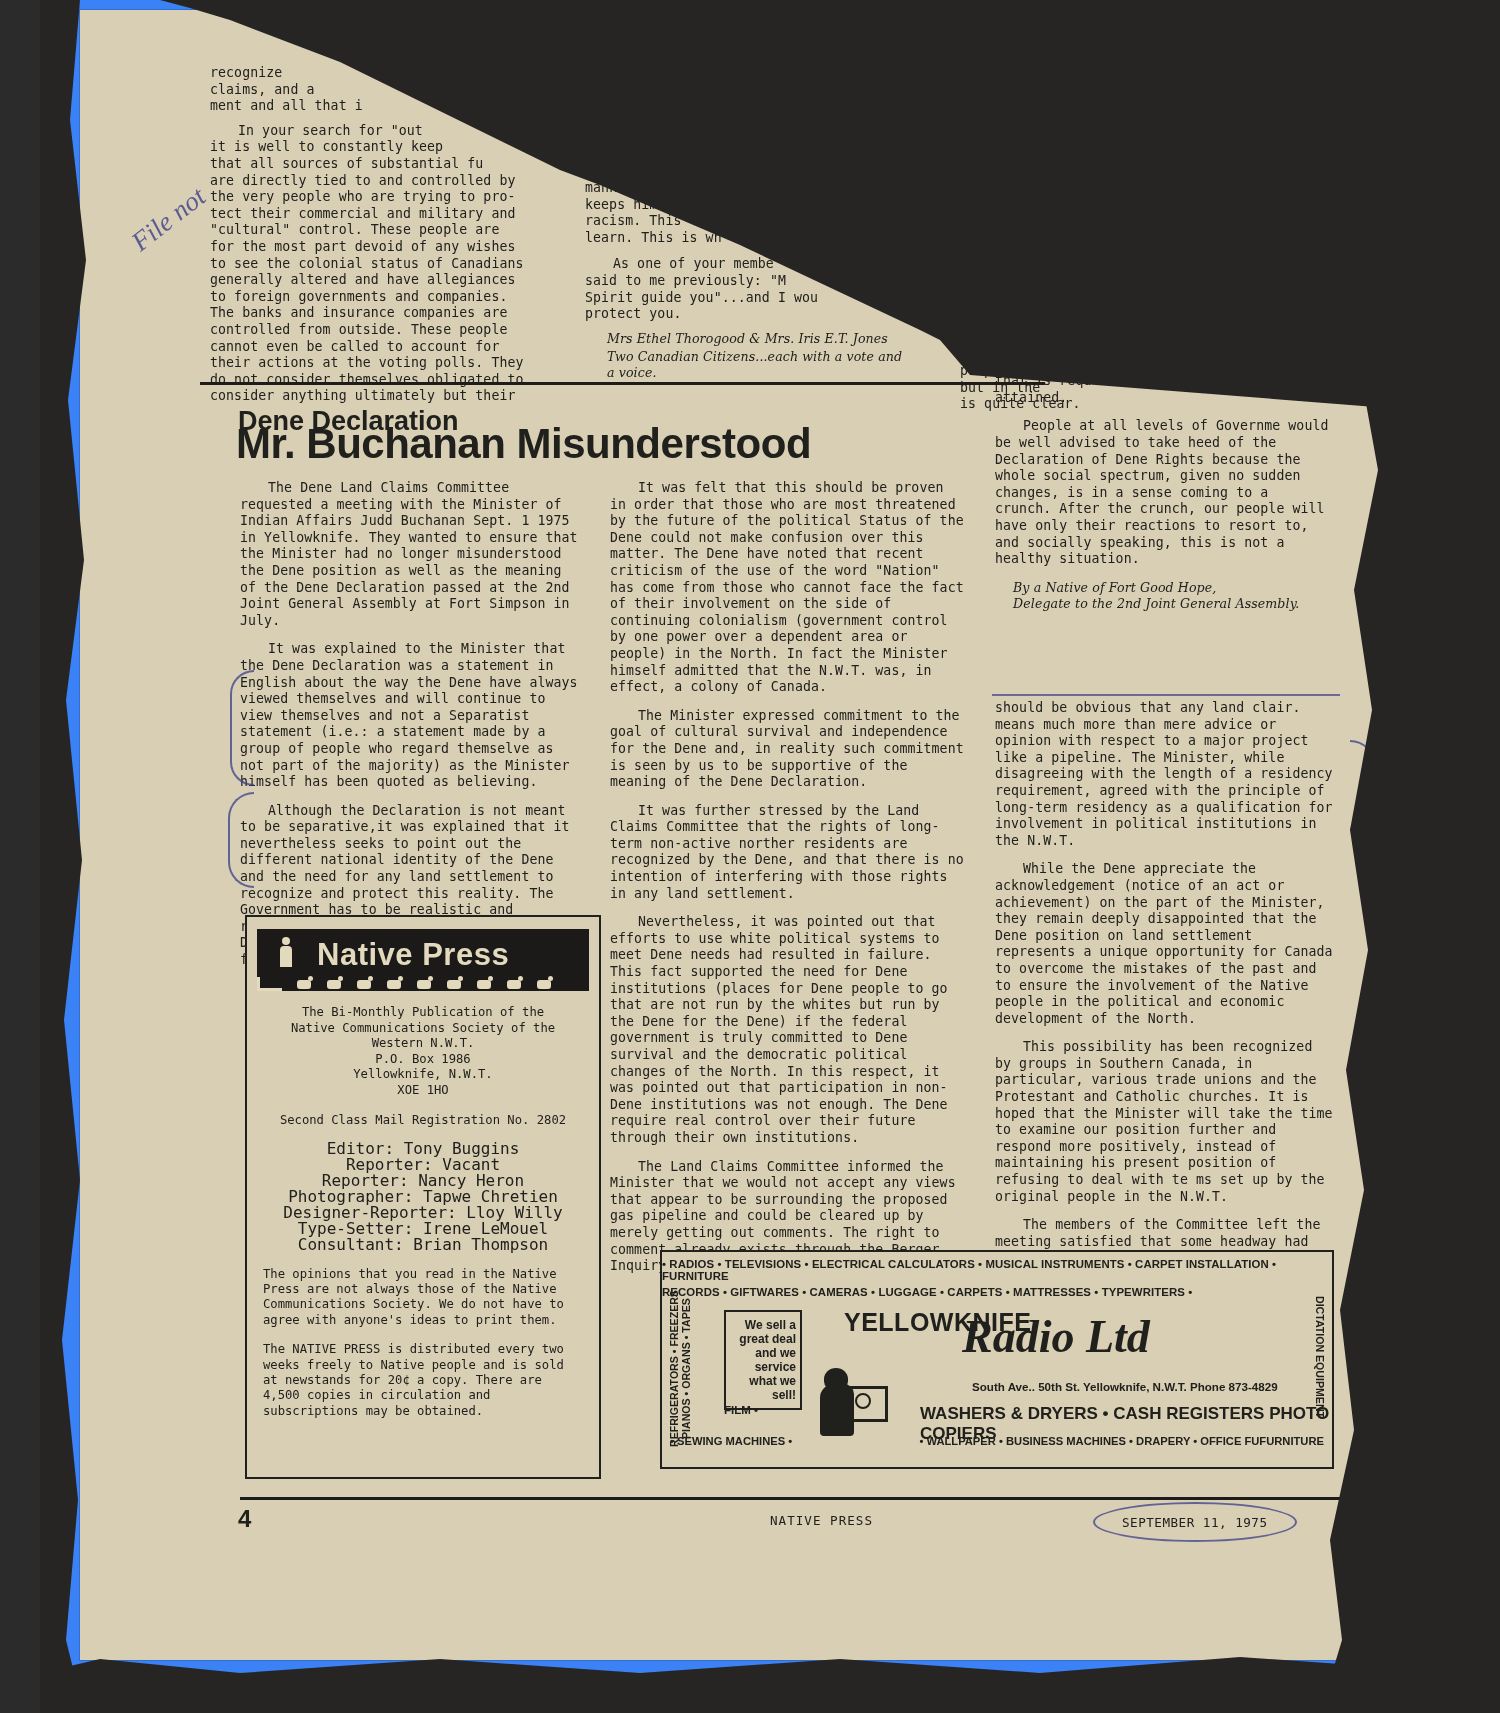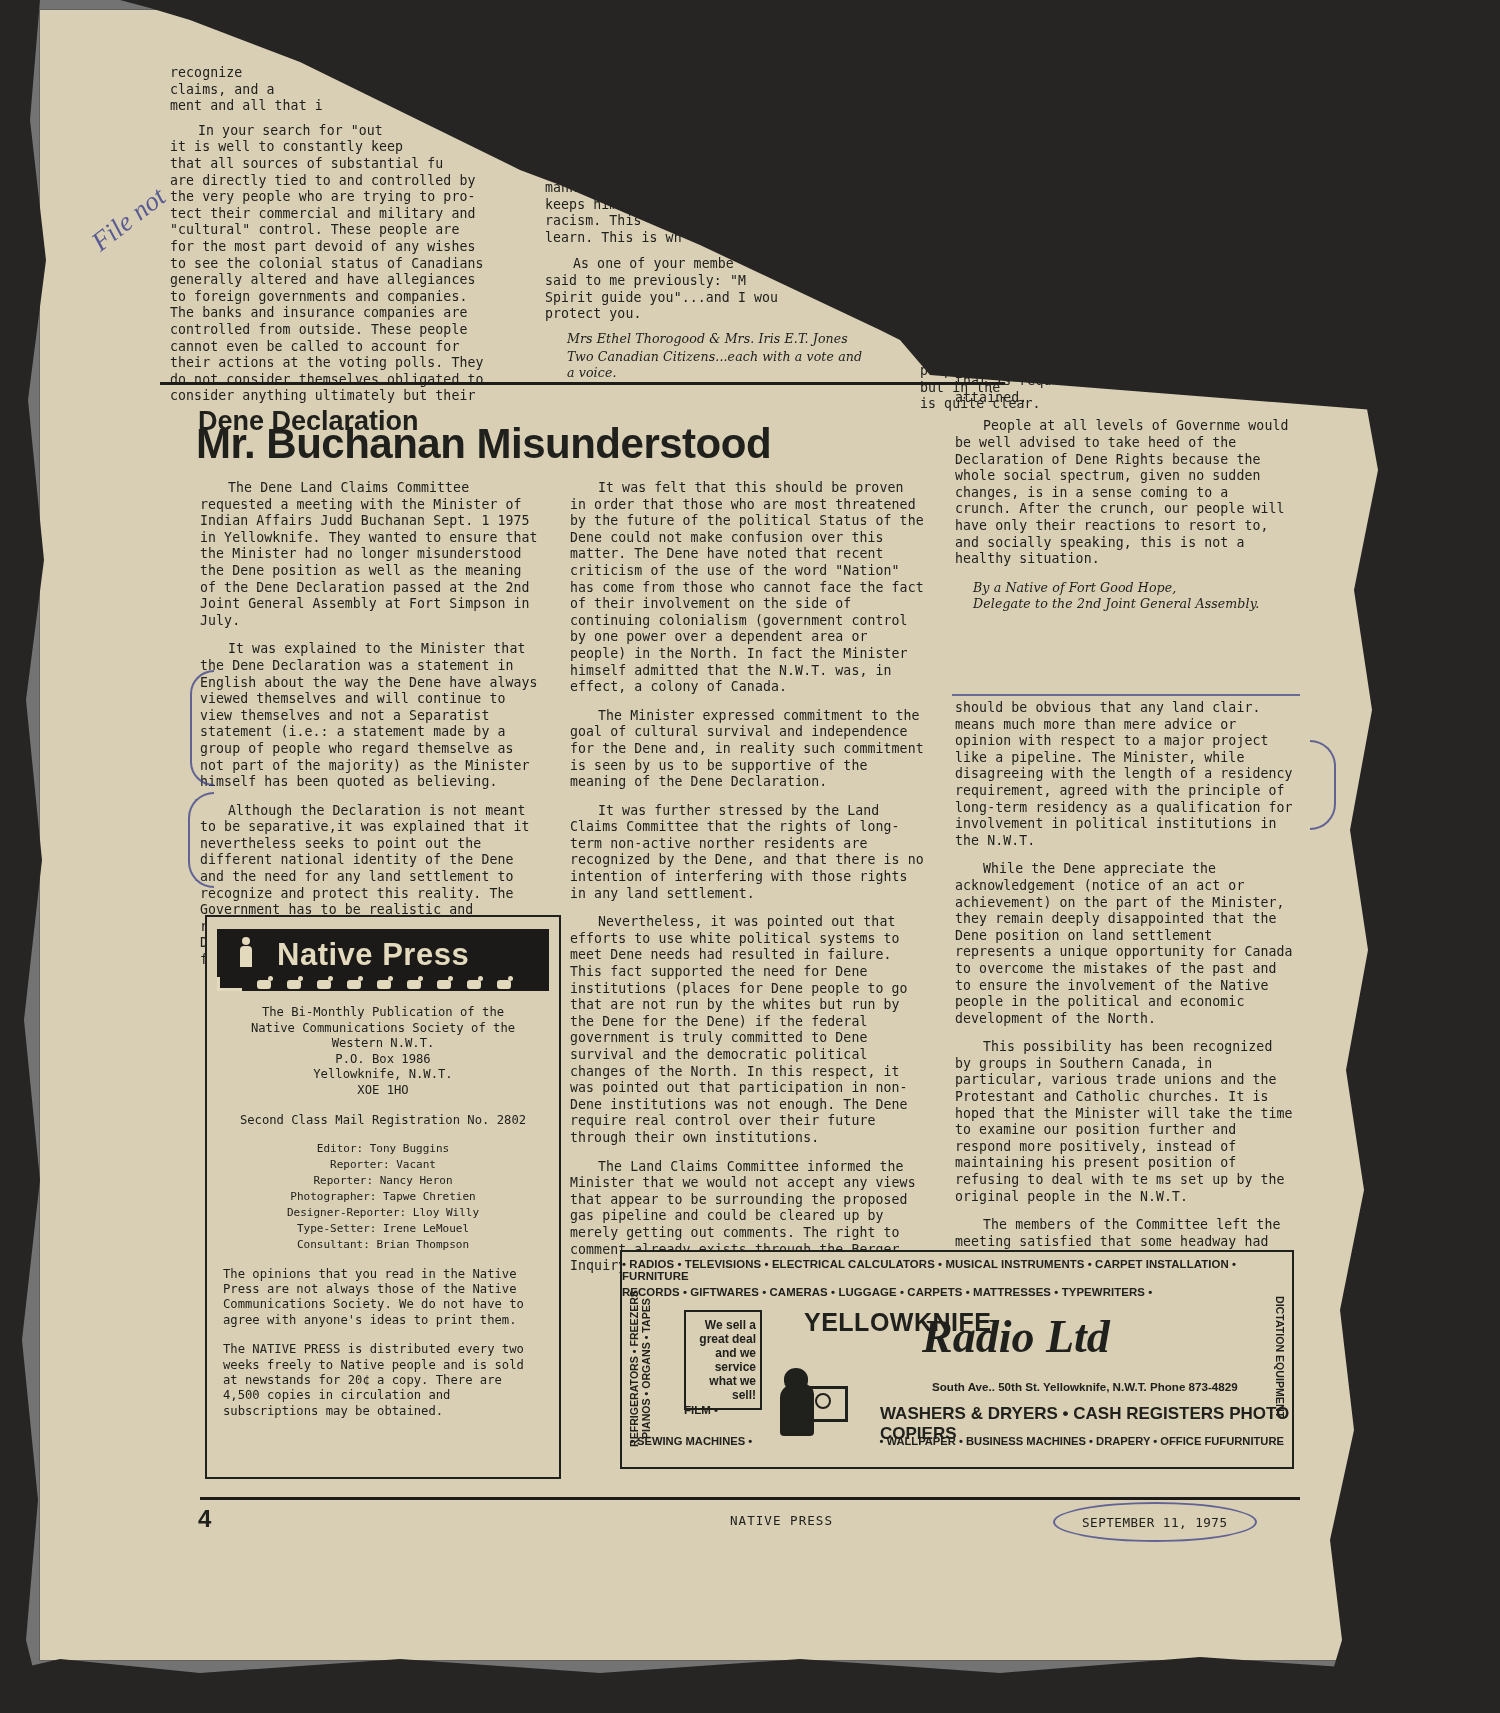--- a/index.html
+++ b/index.html
@@ -1,19 +1,19 @@
 <!DOCTYPE html>
 <html><head>
 <meta charset="utf-8">
 <style>
   html,body{margin:0;padding:0;background:#2b2b2b;}
   body{width:1500px;height:1713px;position:relative;font-family:"DejaVu Sans Mono",monospace;}
 
   
-  #page{position:absolute;inset:0;background:#737373;overflow:hidden;}
+  #page{position:absolute;inset:0;background:#3b82f6;overflow:hidden;margin-left:40px;}
 
   
   #sheet{
     position:absolute;left:40px;top:10px;width:1380px;height:1650px;
     background:#d9cfb4;
     color:#20201d;
     box-shadow:0 0 0 1px rgba(0,0,0,.15);
   }
   
   .tear-top{
@@ -71,21 +71,21 @@
   #npmast .np-figure{position:absolute;left:20px;top:8px;width:18px;height:30px;}
   #npmast .np-figure:before{content:"";position:absolute;left:5px;top:0;width:8px;height:8px;border-radius:50%;background:#e3d9bd;}
   #npmast .np-figure:after{content:"";position:absolute;left:3px;top:9px;width:12px;height:21px;background:#e3d9bd;border-radius:4px 4px 0 0;}
   #npmast .np-dogs{position:absolute;left:16px;bottom:2px;width:300px;height:18px;}
   #npmast .np-dogs span{position:absolute;bottom:0;width:14px;height:9px;background:#e3d9bd;border-radius:3px;}
   #npmast .np-dogs span:after{content:"";position:absolute;left:11px;top:-4px;width:5px;height:5px;background:#e3d9bd;border-radius:50%;}
   #npmast .np-sled{position:absolute;left:0;bottom:0;width:22px;height:11px;border-bottom:3px solid #e3d9bd;border-left:3px solid #e3d9bd;}
 
   .npinfo{font-family:"DejaVu Sans Mono",monospace;font-size:12.2px;line-height:15.6px;text-align:center;margin:14px 14px 0 14px;}
   .npreg{font-family:"DejaVu Sans Mono",monospace;font-size:12.2px;text-align:center;margin:14px 0 0 0;}
-  .npstaff{font-family:"DejaVu Sans Mono",monospace;font-size:11px;line-height:16px;text-align:center;margin:14px 0 0 0;}
+  .npstaff{font-family:"DejaVu Sans Mono",monospace;font-size:16px;line-height:16px;text-align:center;margin:14px 0 0 0;}
   .nppara{font-family:"DejaVu Sans Mono",monospace;font-size:12.2px;line-height:15.4px;margin:14px 16px 0 16px;}
 
   
   #adbox{position:absolute;left:580px;top:1240px;width:670px;height:215px;border:2px solid #20201d;background:#d9cfb4;}
   .ad-top-line,.ad-second-line{font-family:"Liberation Sans",sans-serif;font-weight:bold;font-size:11.4px;letter-spacing:0.1px;}
   .ad-top-line{margin-top:6px;}
   .ad-second-line{margin-top:4px;}
   #ad-left-col{position:absolute;left:6px;top:28px;width:26px;height:178px;font-family:"Liberation Sans",sans-serif;font-weight:bold;font-size:10.6px;writing-mode:vertical-rl;transform:rotate(180deg);text-align:center;}
   #ad-right-col{position:absolute;right:6px;top:40px;width:24px;height:130px;font-family:"Liberation Sans",sans-serif;font-weight:bold;font-size:10.6px;writing-mode:vertical-rl;text-align:center;}
   #ad-sell{position:absolute;left:62px;top:58px;width:66px;border:2px solid #20201d;padding:6px 4px;font-family:"Liberation Sans",sans-serif;font-weight:bold;font-size:12px;line-height:14px;text-align:right;}

